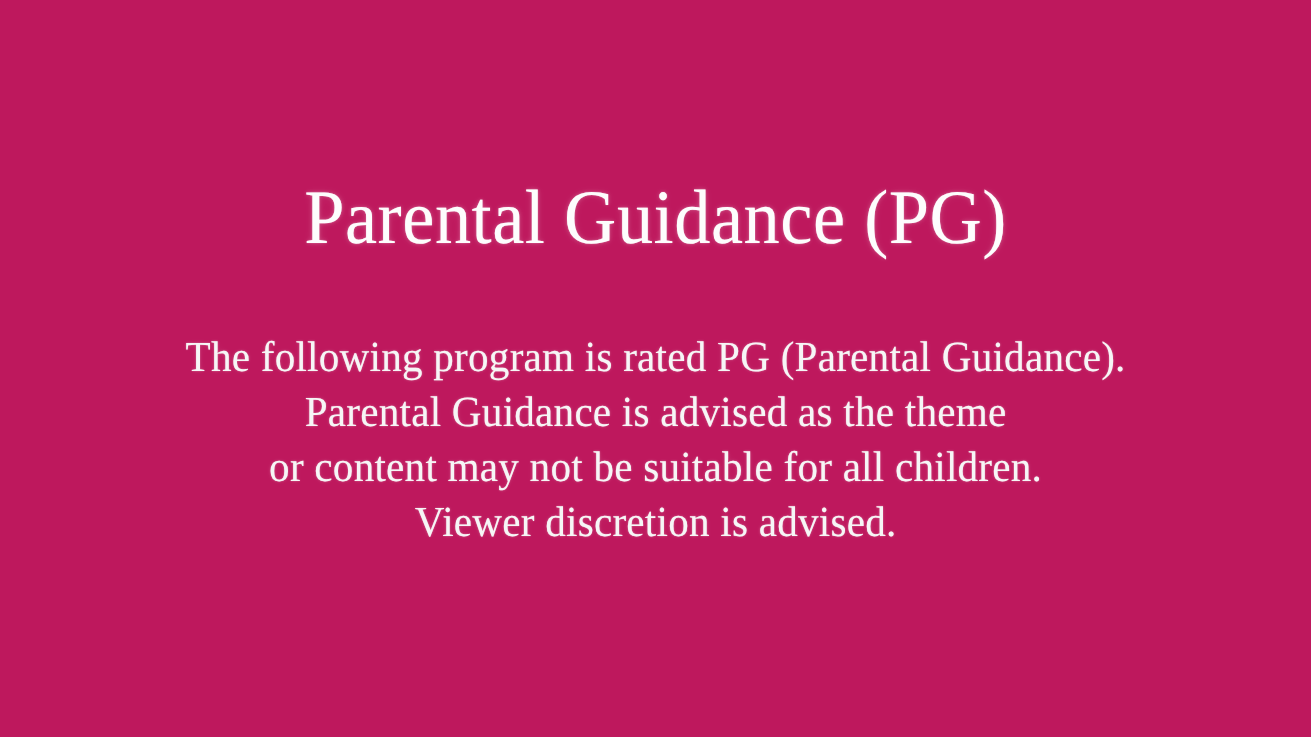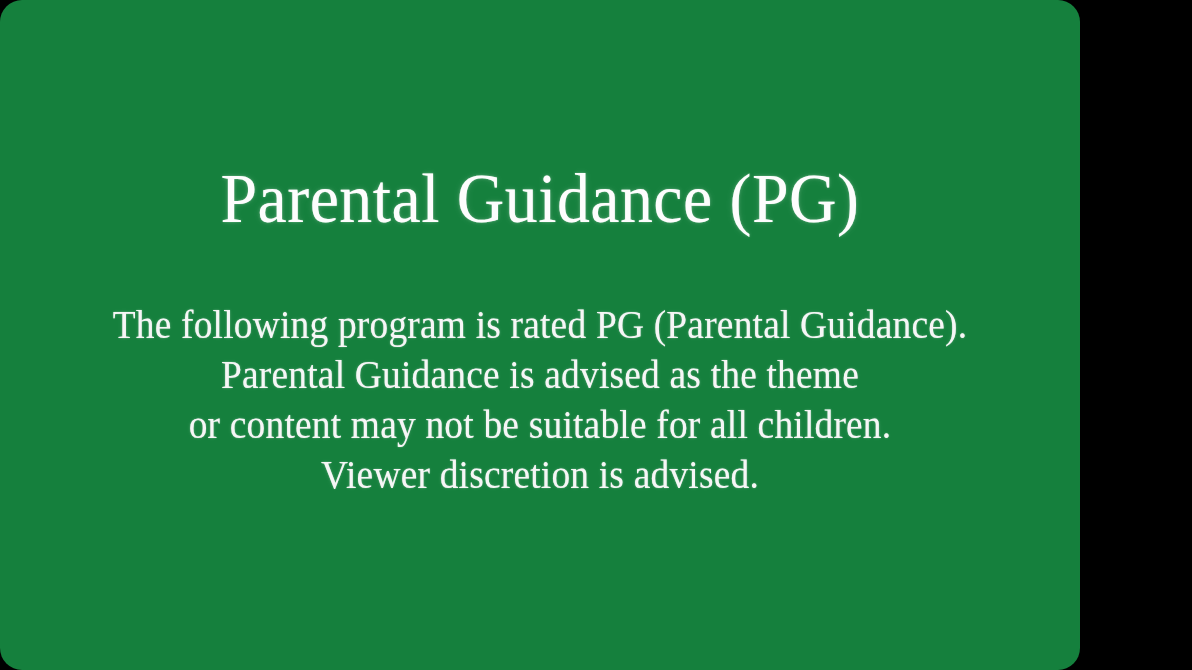--- a/index.html
+++ b/index.html
@@ -10,27 +10,26 @@
   }
   body {
     width: 1192px;
     height: 670px;
     overflow: hidden;
     font-family: "Liberation Serif", "DejaVu Serif", serif;
   }
 
   #screen {
     position: relative;
-    width: 1080px;
+    width: 1192px;
     height: 670px;
-    background: #15803d;
+    background: #be185d;
     display: flex;
     flex-direction: column;
     align-items: center;
-    border-radius: 22px;
   }
 
   
   #rating-title {
     position: absolute;
     left: 0;
     right: 0;
     top: 158px;
     text-align: center;
     color: #fdfdfd;

